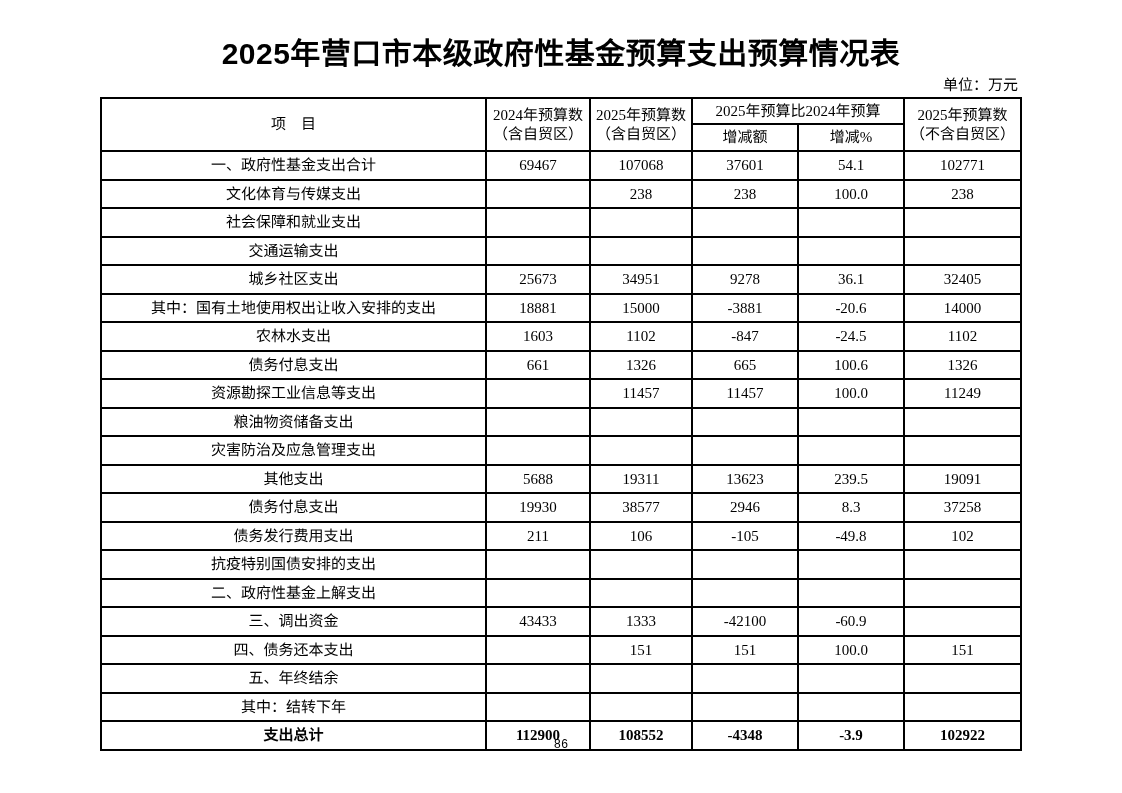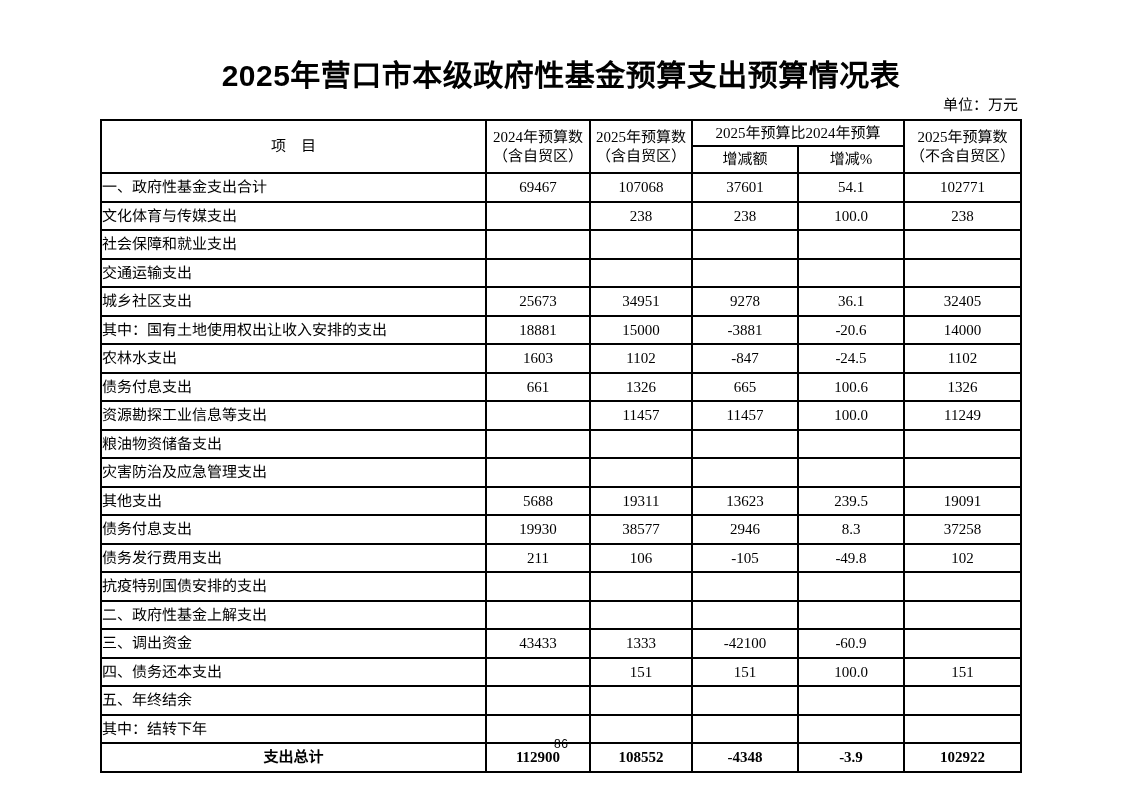--- a/index.html
+++ b/index.html
@@ -10,37 +10,36 @@
     background: #ffffff;
     color: #000000;
     font-family: "Liberation Serif", serif;
     position: relative;
     overflow: hidden;
     margin: 0 auto;
     box-sizing: border-box;
   }
   .title {
     margin: 0;
-    padding-top: 58px;
+    padding-top: 36px;
     text-align: center;
     font-family: "Liberation Sans", sans-serif;
     font-weight: 700;
     font-size: 30px;
     line-height: 36px;
     letter-spacing: 0.5px;
   }
   .unit-note {
     width: 918px;
     margin-left: 100px;
     margin-top: 4px;
     margin-bottom: 3px;
     text-align: right;
     font-size: 15px;
     line-height: 18px;
-    font-family: Liberation Mono, monospace;
   }
   table.budget {
     margin-left: 100px;
     width: 920px;
     border-collapse: collapse;
     table-layout: fixed;
   }
   table.budget th,
   table.budget td {
     border: 2px solid #000000;
@@ -51,21 +50,21 @@
     overflow: hidden;
   }
   thead th {
     text-align: center;
     white-space: pre-line;
     line-height: 19px;
   }
   tr.hdr-top th { height: 24px; }
   tr.hdr-sub th { height: 25px; }
   tbody td { height: 26.5px; line-height: 26.5px; white-space: nowrap; }
-  td.c-item { text-align: left; }
+  td.c-item { text-align: center; }
   td.c-num  { text-align: center; }
   .ind0 { padding-left: 6px; }
   .ind1 { padding-left: 33px; margin-left: 40px; }
   .ind2 { padding-left: 57px; }
   .bold { font-weight: 700 !important; }
   .center { text-align: center !important; padding-left: 0 !important; }
   .page-number {
     position: absolute;
     left: 0;
     right: 0;

